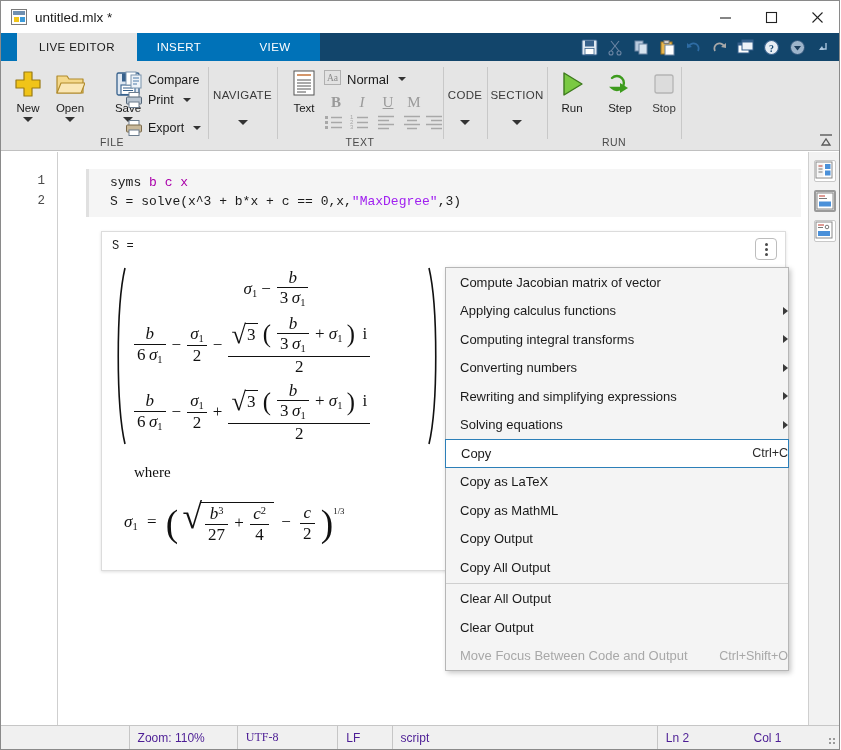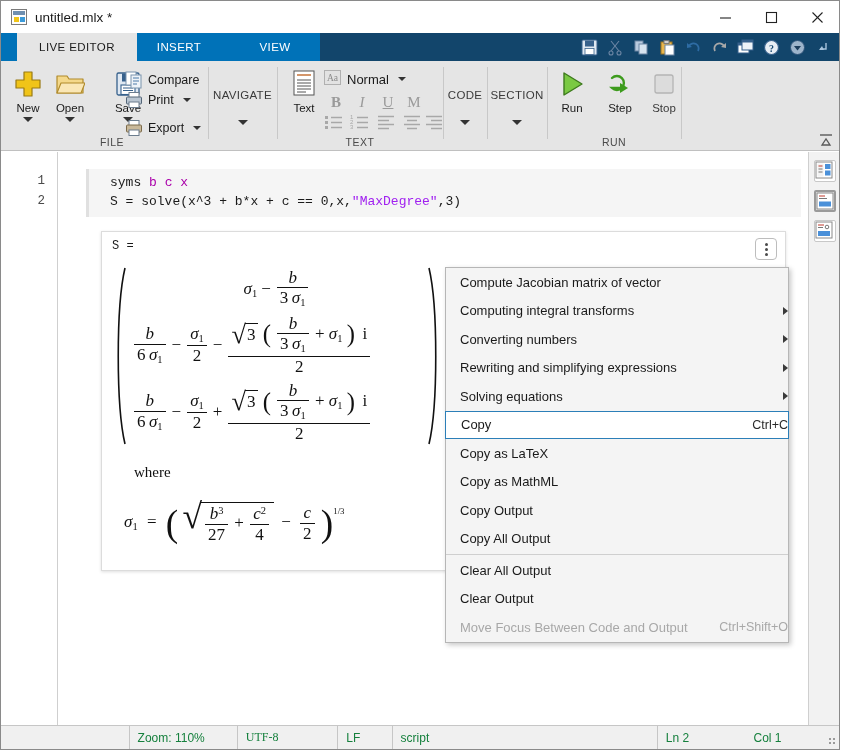--- a/index.html
+++ b/index.html
@@ -238,21 +238,21 @@
     margin-left: auto; width: 0; height: 0;
     border-top: 4px solid transparent; border-bottom: 4px solid transparent;
     border-left: 5px solid #3a3a3a;
   }
   .ctxsep { height: 1px; background: #cfcfcf; margin: 1px 0; }
 
   
   .statusbar {
     position: absolute; left: 0; bottom: 0; width: 839px; height: 24px;
     background: #f0f0f0; border-top: 1px solid #c6c6c6;
-    display: flex; align-items: stretch; font-size: 12px; color: #15803d;
+    display: flex; align-items: stretch; font-size: 12px; color: #4c1d95;
   }
   .st-cell {
     display: flex; align-items: center; padding: 0 8px;
     border-left: 1px solid #c6c6c6;
   }
   .st-spacer { width: 130px; }
   .grip { width: 14px; margin-left: auto; position: relative; }
   .grip::after {
     content: ""; position: absolute; right: 3px; bottom: 3px;
     width: 8px; height: 8px;
@@ -728,20 +728,24 @@
           <rect x="3" y="10" width="12" height="5" fill="#4a90d9"></rect>
         </svg>
     </div>
   </div>
 
   <div class="ctxmenu">
     <div class="ctxitem">
       <span>Compute Jacobian matrix of vector</span>
     </div>
     <div class="ctxitem">
+      <span>Applying calculus functions</span>
+      <span class="ctx-arrow"></span>
+    </div>
+    <div class="ctxitem">
       <span>Computing integral transforms</span>
       <span class="ctx-arrow"></span>
     </div>
     <div class="ctxitem">
       <span>Converting numbers</span>
       <span class="ctx-arrow"></span>
     </div>
     <div class="ctxitem">
       <span>Rewriting and simplifying expressions</span>
       <span class="ctx-arrow"></span>

